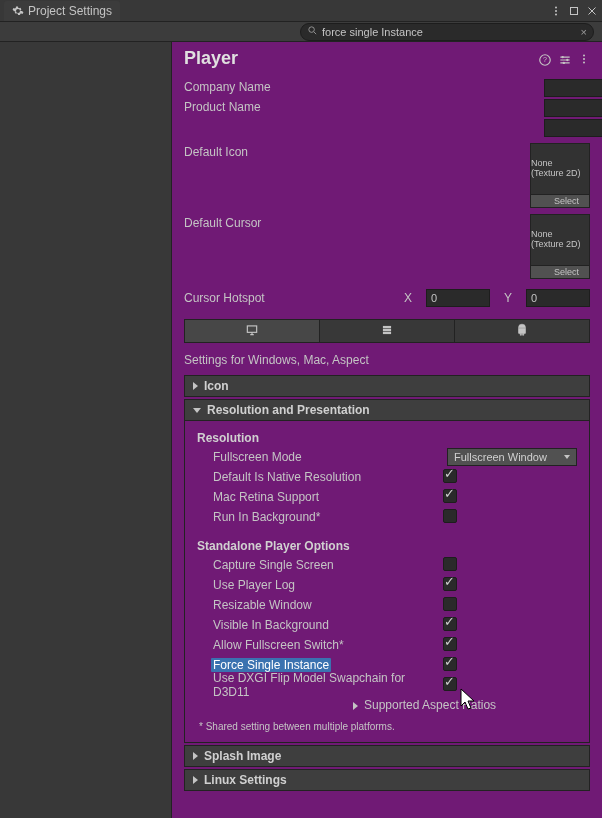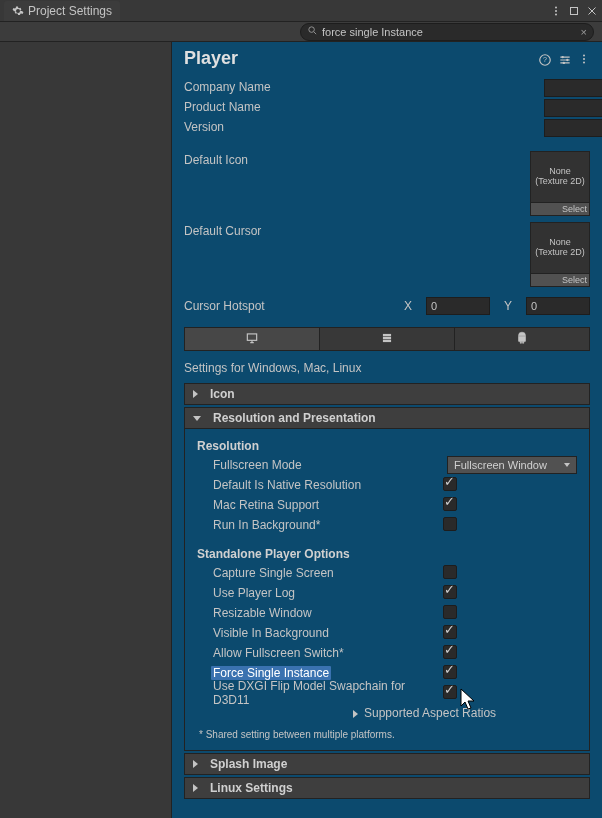--- a/index.html
+++ b/index.html
@@ -75,21 +75,21 @@
     display:flex;
     height: calc(818px - 22px - 20px);
   }
   .sidebar {
     width: 172px;
     background: #383838;
     border-right: 1px solid #222;
   }
   .main {
     flex:1;
-    background: #0c4a6e;
+    background: #701a75;
     overflow:auto;
   }
 
   .page-title-row {
     display:flex;
     align-items:center;
     padding: 6px 12px 4px 12px;
   }
   .page-title {
     font-size: 18px;
@@ -131,37 +131,37 @@
   }
   .icon-slot-row .field-label { padding-top:2px; }
   .icon-slot-col { margin-left:auto; text-align:right; }
   .icon-slot {
     width: 60px;
     height: 52px;
     background: #323232;
     border: 1px solid #222;
     display:flex;
     flex-direction:column;
-    align-items:center;
+    align-items:flex-start;
     justify-content:center;
     line-height: 1.1;
     font-size:9px;
     color:#c4c4c4;
   }
   .select-strip {
     width:60px;
     height:14px;
     background:#515151;
     border:1px solid #222;
     font-size:9px;
     color:#c4c4c4;
     display:flex;
     align-items:center;
     justify-content:flex-end;
-    padding-right:2px;
+    padding-right:10px;
     margin-top:-1px;
   }
 
   .cursor-row {
     display:flex;
     align-items:center;
     padding: 4px 12px;
     gap: 14px;
   }
   .cursor-row .mini-label { color:#c4c4c4; }
@@ -205,21 +205,21 @@
   .section-panel {
     margin: 0 12px;
   }
   .fold-header {
     background:#3e3e3e;
     border:1px solid #222;
     height: 22px;
     display:flex;
     align-items:center;
     padding: 0 8px;
-    gap:12px;
+    gap:6px;
     font-weight:600;
     color:#d0d0d0;
     margin-top: 2px;
   }
   .fold-header .arrow {
     display:inline-block;
     width:0;height:0;
     border-left:4px solid transparent;
     border-right:4px solid transparent;
     border-top:5px solid #c4c4c4;
@@ -404,23 +404,20 @@
     </div>
 
     <div style="display:flex; align-items:flex-start;gap:44px;">
       <div class="fields" style="flex:1;">
         <div class="field-row">
           <span class="field-label">Company Name</span>
         </div>
         <div class="field-row">
           <span class="field-label">Product Name</span>
         </div>
-        <div class="field-row">
-          <span class="field-label">Version</span>
-        </div>
       </div>
       <div class="preview-blur" style="margin:6px 8px 0 0;"></div>
       <div style="width:60px; margin:6px 4px 0 0;">
         <input type="text" style="width: 60px; height: 18px; background: rgb(42, 42, 42); border: 1px solid rgb(29, 29, 29); color: rgb(196, 196, 196); font-size: 11px;" value="">
         <input type="text" style="width: 60px; height: 18px; background: rgb(42, 42, 42); border: 1px solid rgb(29, 29, 29); color: rgb(196, 196, 196); font-size: 11px; margin-top: 2px;" value="">
         <input type="text" style="width: 60px; height: 18px; background: rgb(42, 42, 42); border: 1px solid rgb(29, 29, 29); color: rgb(196, 196, 196); font-size: 11px; margin-top: 2px;" value="">
       </div>
     </div>
 
     <div class="icon-slot-row">
@@ -473,21 +470,21 @@
       </div>
       <div class="ptab">
         <span>
           <svg viewBox="0 0 24 24">
               <path fill="#c4c4c4" d="M6 9h12v8a1 1 0 0 1-1 1h-2v3h-2v-3h-2v3H9v-3H7a1 1 0 0 1-1-1V9zm0-1a6 6 0 0 1 12 0H6zm2-5l1 2m7-2l-1 2" stroke="#c4c4c4"></path>
             </svg>
         </span>
       </div>
     </div>
 
-    <div class="subtitle">Settings for Windows, Mac, Linux</div>
+    <div class="subtitle">Settings for Windows, Mac, Aspect</div>
 
     <div class="section-panel">
       <div class="fold-header closed">
         <span class="arrow"></span>
         <span>Icon</span>
       </div>
 
       <div class="fold-header">
         <span class="arrow"></span>
         <span>Resolution and Presentation</span>

